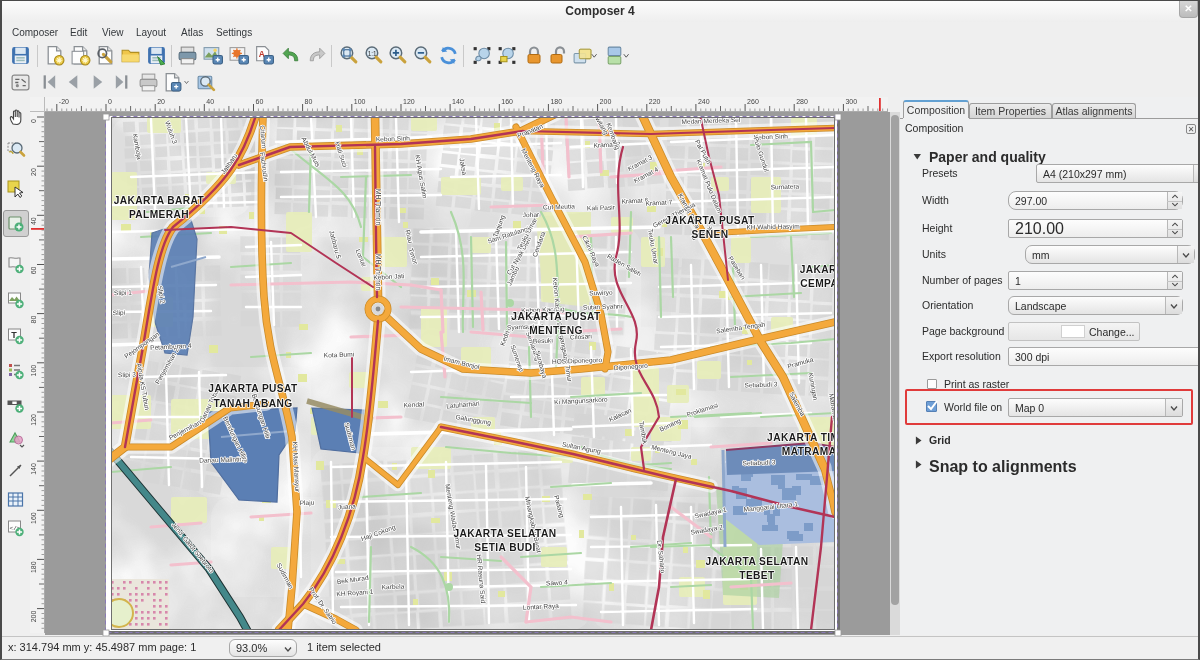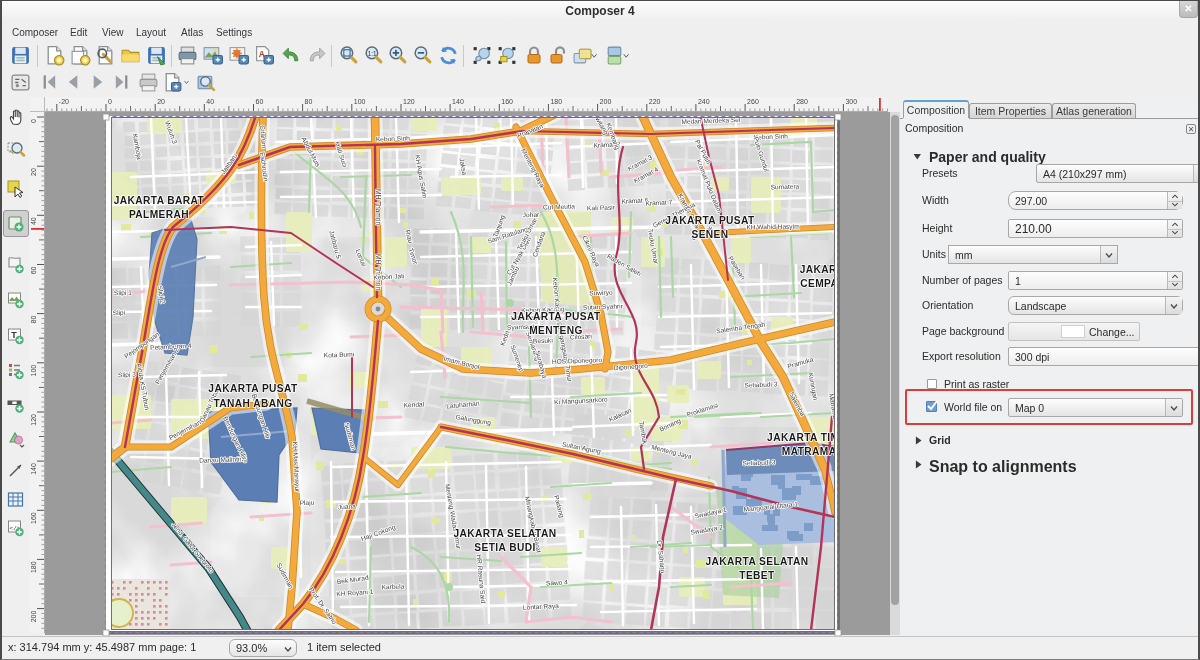--- a/index.html
+++ b/index.html
@@ -1998,21 +1998,21 @@
     <line x1="11.5" y1="516.3" x2="14" y2="516.3" stroke="#888" stroke-width="0.8"></line>
     <rect x="1" y="116" width="13" height="1.8" fill="#e03030"></rect>
   </svg>
 <div style="position:absolute;left:30px;top:97px;width:15px;height:15px;background:#f2f2f2;border-right:1px solid #bbb;border-bottom:1px solid #bbb;z-index:3"></div>
 <div id="vsb">
     <div></div>
   </div>
 <div id="panel"></div>
 <div class="tab" style="left:903px;top:100px;width:66px;height:18px;background:#eff0f1;border-top:2px solid #62a0d2;line-height:16px;z-index:2;border-bottom:none">Composition</div>
 <div class="tab" style="left:969px;top:103px;width:83px;height:15px;line-height:14px">Item Properties</div>
-<div class="tab" style="left:1052px;top:103px;width:84px;height:15px;line-height:14px">Atlas generation</div>
+<div class="tab" style="left:1052px;top:103px;width:84px;height:15px;line-height:14px">Atlas alignments</div>
 <div style="position:absolute;left:900px;top:117.5px;width:3px;height:1px;background:#9c9c9c"></div>
 <div style="position:absolute;left:969px;top:117.5px;width:231px;height:1px;background:#9c9c9c"></div>
 <div style="position:absolute;left:905px;top:122px;font-size:10.5px;color:#2b2b2b">Composition</div>
 <div style="position:absolute;left:1186px;top:124px;width:10px;height:10px;border:1px solid #888;border-radius:2px;font-size:8px;line-height:9px;text-align:center;color:#555">✕</div>
 <svg style="position:absolute;left:911px;top:150px" width="13" height="13" viewBox="0 0 15 15">
     <path d="M3,4.5 L11.5,4.5 L7.2,11 Z" fill="#3a3a3a"></path>
   </svg>
 <div style="position:absolute;left:929px;top:149px;font-size:14px;font-weight:bold;color:#2b2b2b">Paper and quality</div>
 <div style="position:absolute;left:922px;top:167px;font-size:10.5px;color:#2b2b2b;white-space:nowrap">Presets</div>
 <div style="position:absolute;left:1036px;top:164px;width:175px;height:19px;border:1px solid #a8a8a8;border-radius:2px;background:linear-gradient(#fdfdfd,#e4e4e4)">
@@ -2029,32 +2029,32 @@
 <div style="position:absolute;right:0;top:50%;width:15px;height:1px;background:#c4c4c4"></div>
 <svg style="position:absolute;right:1px;top:0px" width="12" height="9" viewBox="0 0 12 10">
       <path d="M3,6.5 L6,3.5 L9,6.5" stroke="#4a4a4a" stroke-width="1.2" fill="none"></path>
     </svg>
 <svg style="position:absolute;right:1px;bottom:0px" width="12" height="9" viewBox="0 0 12 10">
       <path d="M3,3.5 L6,6.5 L9,3.5" stroke="#4a4a4a" stroke-width="1.2" fill="none"></path>
     </svg>
   </div>
 <div style="position:absolute;left:922px;top:222px;font-size:10.5px;color:#2b2b2b;white-space:nowrap">Height</div>
 <div style="position:absolute;left:1008px;top:219px;width:175px;height:19px;border:1px solid #a8a8a8;border-radius:2px;background:linear-gradient(#fdfdfd,#ededed)">
-<div style="position:absolute;left:6px;top:50%;transform:translateY(-50%);font-size:12px;color:#2b2b2b;white-space:nowrap">210.00</div>
+<div style="position:absolute;left:6px;top:50%;transform:translateY(-50%);font-size:16px;color:#2b2b2b;white-space:nowrap">210.00</div>
 <div style="position:absolute;right:0;top:0;width:15px;height:100%;border-left:1px solid #b8b8b8;background:linear-gradient(#f6f6f6,#e0e0e0)"></div>
 <div style="position:absolute;right:0;top:50%;width:15px;height:1px;background:#c4c4c4"></div>
 <svg style="position:absolute;right:1px;top:0px" width="12" height="9" viewBox="0 0 12 10">
       <path d="M3,6.5 L6,3.5 L9,6.5" stroke="#4a4a4a" stroke-width="1.2" fill="none"></path>
     </svg>
 <svg style="position:absolute;right:1px;bottom:0px" width="12" height="9" viewBox="0 0 12 10">
       <path d="M3,3.5 L6,6.5 L9,3.5" stroke="#4a4a4a" stroke-width="1.2" fill="none"></path>
     </svg>
   </div>
 <div style="position:absolute;left:922px;top:248px;font-size:10.5px;color:#2b2b2b;white-space:nowrap">Units</div>
-<div style="position:absolute;left:948px;top:245px;width:170px;height:19px;border:1px solid #a8a8a8;border-radius:0;background:linear-gradient(#fdfdfd,#e4e4e4)">
+<div style="position:absolute;left:1025px;top:245px;width:170px;height:19px;border:1px solid #a8a8a8;border-radius:7px;background:linear-gradient(#fdfdfd,#e4e4e4)">
 <div style="position:absolute;left:6px;top:50%;transform:translateY(-50%);font-size:10.5px;color:#2b2b2b;white-space:nowrap">mm</div>
 <div style="position:absolute;right:0;top:0;width:17px;height:100%;border-left:1px solid #b8b8b8;background:linear-gradient(#f4f4f4,#dcdcdc)"></div>
 <svg style="position:absolute;right:2px;top:50%;transform:translateY(-50%)" width="12" height="12" viewBox="0 0 12 12">
       <path d="M3,4.5 L6,8 L9,4.5" stroke="#4a4a4a" stroke-width="1.3" fill="none"></path>
     </svg>
   </div>
 <div style="position:absolute;left:922px;top:274px;font-size:10.5px;color:#2b2b2b;white-space:nowrap">Number of pages</div>
 <div style="position:absolute;left:1008px;top:271px;width:175px;height:19px;border:1px solid #a8a8a8;border-radius:2px;background:linear-gradient(#fdfdfd,#ededed)">
 <div style="position:absolute;left:6px;top:50%;transform:translateY(-50%);font-size:10.5px;color:#2b2b2b;white-space:nowrap">1</div>
 <div style="position:absolute;right:0;top:0;width:15px;height:100%;border-left:1px solid #b8b8b8;background:linear-gradient(#f6f6f6,#e0e0e0)"></div>

